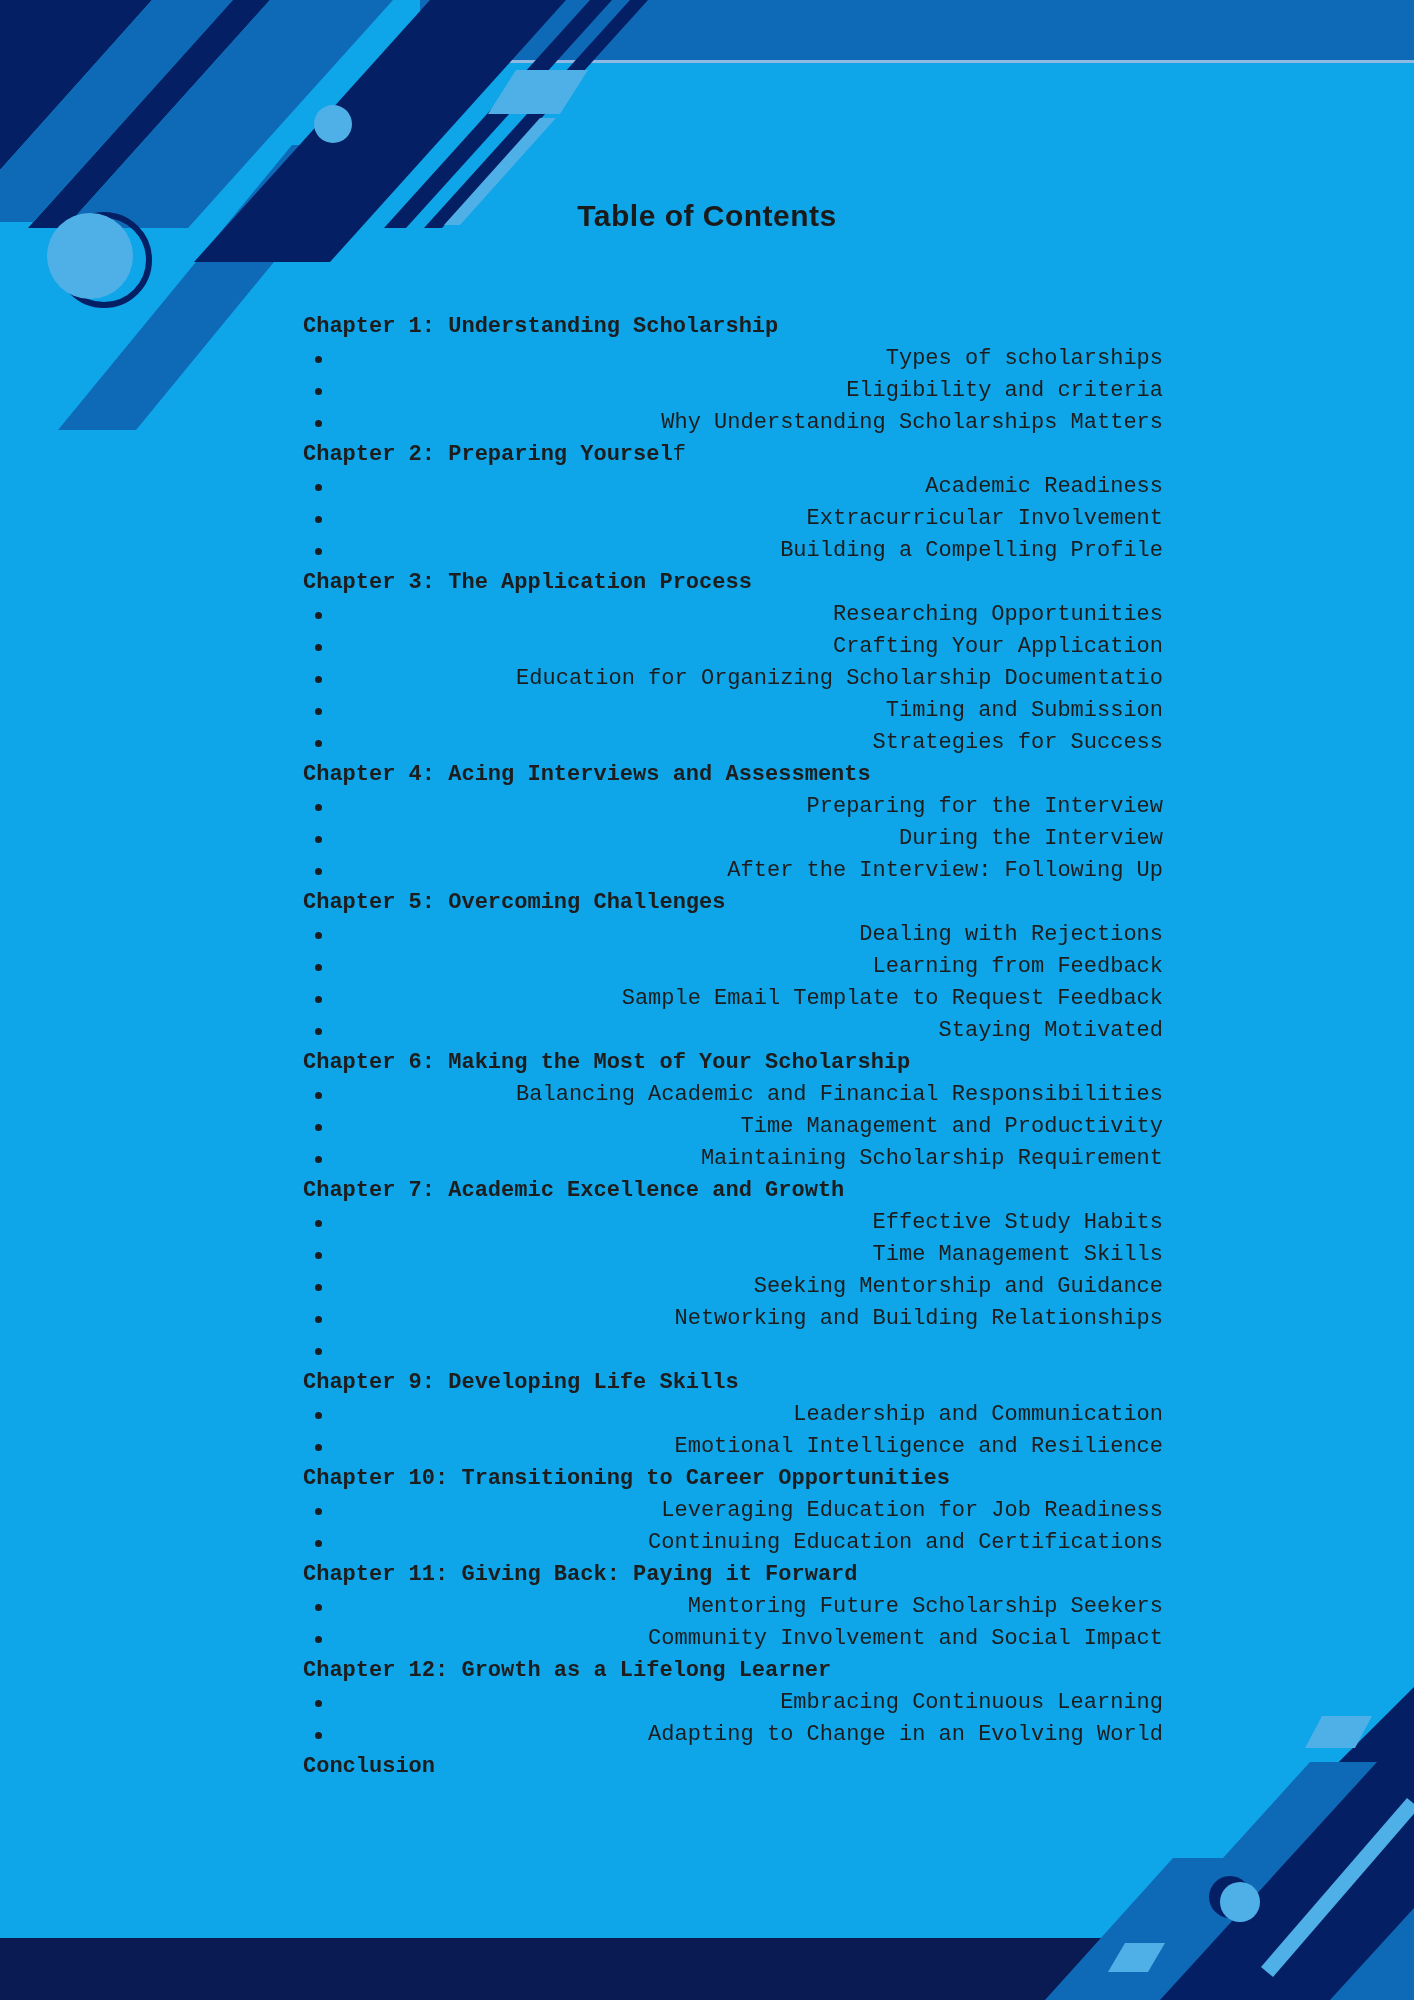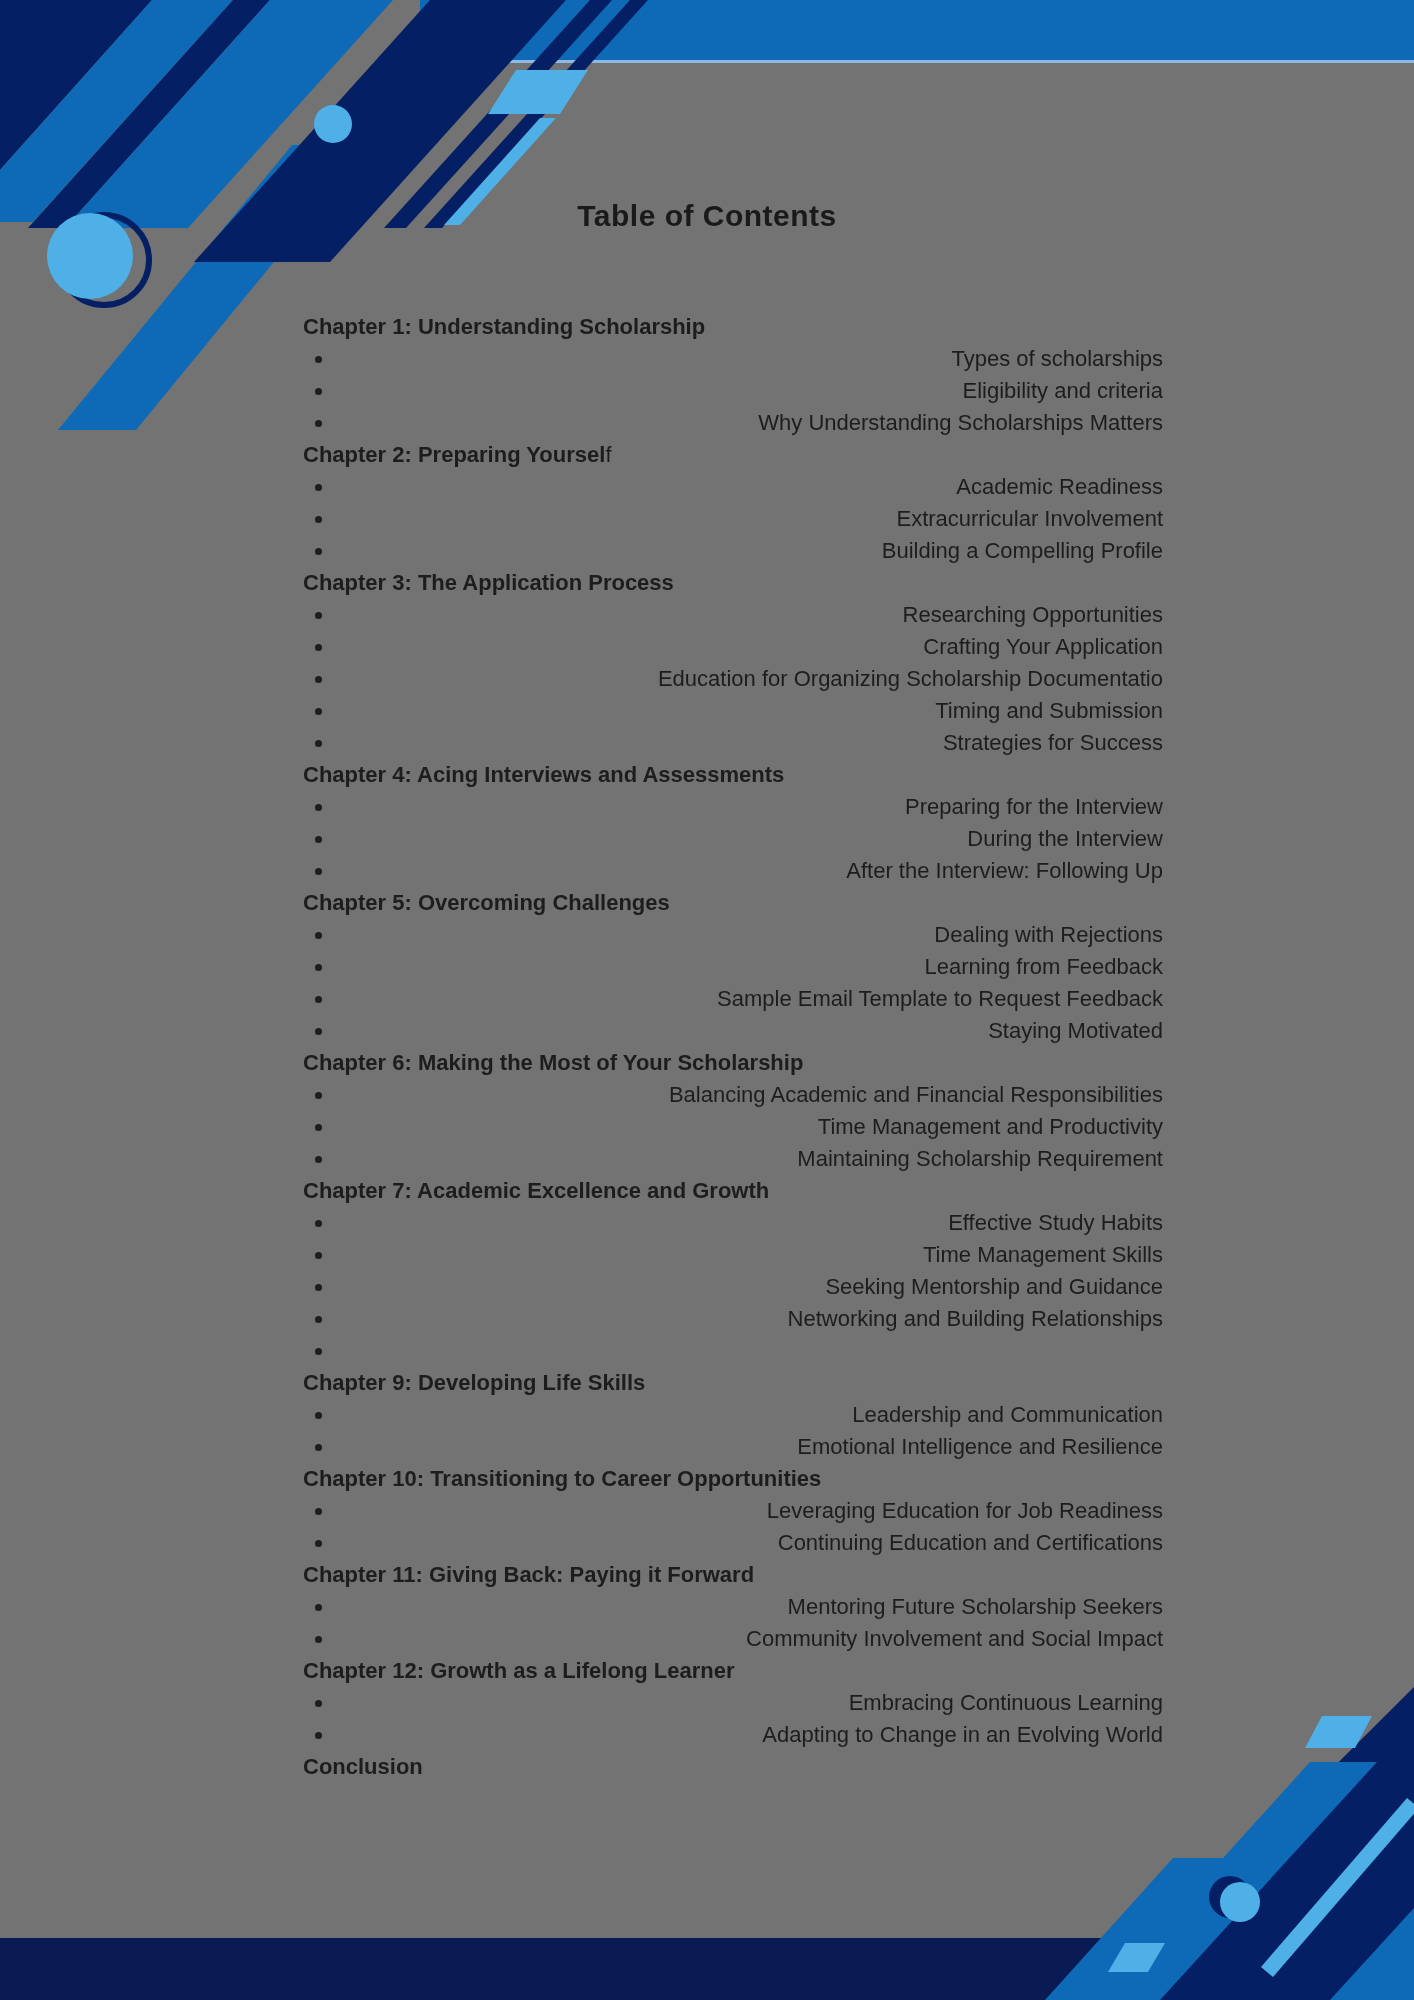--- a/index.html
+++ b/index.html
@@ -1,19 +1,19 @@
 <!DOCTYPE html>
 <html><head>
 <meta charset="utf-8">
 <style>
   html,body{margin:0;padding:0;background:#ffffff;}
   .page{
     position:relative;
     width:1414px;height:2000px;
-    background:#737373;
+    background:#0ea5e9;
     overflow:hidden;
     font-family:"Liberation Sans", sans-serif;
     color:#1d1d1d;
   }
   
   .top-bar{
     position:absolute;left:420px;top:0;right:0;height:60px;
     background:#0e6ab7;
     border-bottom:3px solid #8fb8e2;
   }
@@ -32,21 +32,21 @@
   .title{
     position:absolute;left:0;right:0;top:198px;
     text-align:center;
     font-size:30px;line-height:36px;font-weight:bold;
     color:#1a1a1a;
     letter-spacing:0.5px;
   }
   
   .toc{
     position:absolute;left:303px;top:311px;width:860px;
-    font-size:22px;line-height:32px;
+    font-size:22px;line-height:32px;font-family:Liberation Mono, monospace;
   }
   .chapter-heading{
     height:32px;
     font-weight:bold;
     white-space:nowrap;
   }
   .chapter-heading .reg{font-weight:400;}
   .toc-item{
     height:32px;
     display:flex;align-items:flex-start;

